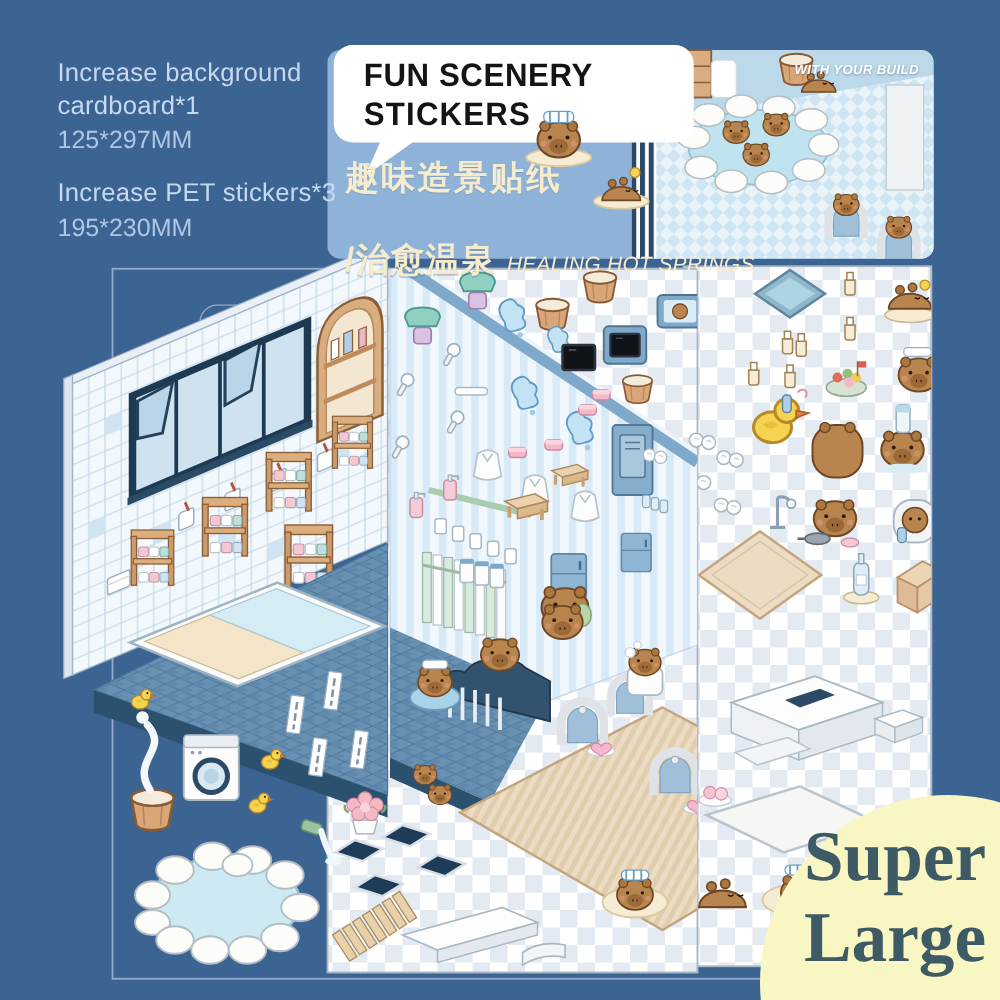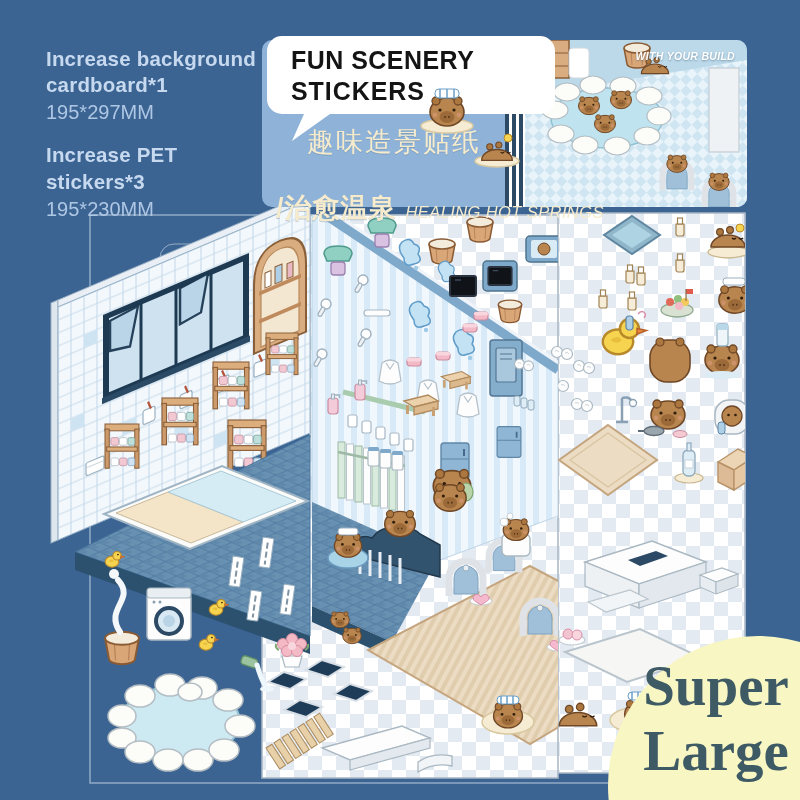--- a/index.html
+++ b/index.html
@@ -1,37 +1,37 @@
 <!DOCTYPE html>
 <html style="--bg: #3c6493; --card: #8fb3d8; --bubble: #ffffff; --title: #141414; --cream: #f6eccd; --info-title: #c6d9ef; --info-size: #aec7e4; --badge-bg: #f8f6c3; --badge-text: #3e5a64; --caption: #ffffff;"><head>
 <meta charset="utf-8">
 <style>
   html,body{margin:0;padding:0;}
   #stage{position:relative;width:800px;height:800px;overflow:hidden;
     background:var(--bg,#3c6493);font-family:"Liberation Sans",sans-serif;}
   .abs{position:absolute;}
   
   .info{left:46px;top:46px;width:225px;z-index:3;}
-  .info .t{font-size:20.5px;font-weight:700;color:var(--info-title,#c6d9ef);line-height:1.28;letter-spacing:.2px;}
+  .info .t{font-size:20.5px;font-weight:400;color:var(--info-title,#c6d9ef);line-height:1.28;letter-spacing:.2px;}
   .info .s{font-size:20px;font-weight:400;color:var(--info-size,#aec7e4);line-height:1.3;margin-top:1px;}
   .info .gap{height:17px;}
   
   .card{left:262px;top:40px;width:485px;height:167px;background:var(--card,#8fb3d8);
     border-radius:10px;overflow:hidden;z-index:2;}
   .scene{position:absolute;right:0;top:0;}
   .caption{left:575px;top:50px;width:160px;text-align:right;z-index:4;
     color:var(--caption,#fff);font-size:10.5px;font-weight:800;font-style:italic;
     line-height:1.3;letter-spacing:.3px;text-shadow:0 1px 2px rgba(40,70,100,.45);}
   .bubble{left:260px;top:33px;z-index:3;}
   .title1{left:291px;top:45px;font-size:26px;font-weight:900;color:var(--title,#141414);
     letter-spacing:.5px;z-index:4;transform:scaleX(.96);transform-origin:left;}
   .title2{left:291px;top:76px;font-size:26px;font-weight:900;color:var(--title,#141414);
     letter-spacing:1px;z-index:4;transform:scaleX(.96);transform-origin:left;}
-  .cn1{left:276px;top:124px;font-size:27px;font-weight:400;color:var(--cream,#f6eccd);
-    letter-spacing:2px;z-index:4;text-shadow:0 1px 0 rgba(90,120,150,.35);margin-left:31px;}
+  .cn1{left:276px;top:124px;font-size:27px;font-weight:700;color:var(--cream,#f6eccd);
+    letter-spacing:2px;z-index:4;text-shadow:0 1px 0 rgba(90,120,150,.35);}
   .cnrow{left:276px;top:158px;z-index:4;display:flex;align-items:flex-end;margin-top:32px;}
   .cn2{font-size:27px;font-weight:900;color:var(--cream,#f6eccd);letter-spacing:1px;
     text-shadow:0 1px 0 rgba(90,120,150,.35);}
   .en2{font-size:16.5px;font-weight:400;font-style:italic;color:var(--cream,#f6eccd);
     margin-left:9px;padding-bottom:4px;letter-spacing:.4px;}
   .capyicon{z-index:4;}
   
   .badge{left:608px;top:636px;width:300px;height:300px;border-radius:50%;
     background:var(--badge-bg,#f8f6c3);z-index:6;}
   .badge .txt{position:absolute;left:2px;top:18px;width:212px;text-align:center;
@@ -586,21 +586,21 @@
     <polygon points="350,760 430,738 430,748 350,770" fill="#e3e9ee" stroke="#aab8c2" stroke-width="1.2"></polygon>
   </g>
   <g>
     <path d="M418,762 q14,-10 34,-6 l0,10 q-18,-4 -34,6 z" fill="#f2f5f8" stroke="#aab8c2" stroke-width="1.3"></path>
   </g>
 </g>
 </svg>
 
 <div class="abs info">
   <div class="t">Increase background cardboard*1</div>
-  <div class="s">195*297MM</div>
+  <div class="s">125*297MM</div>
   <div class="gap"></div>
   <div class="t">Increase PET stickers*3</div>
   <div class="s">195*230MM</div>
 </div>
 
 <div class="abs card">
   <svg class="scene" width="242" height="167" viewBox="0 0 242 167">
     <defs>
       <pattern id="pat-minicheck" width="16" height="16" patternUnits="userSpaceOnUse" patternTransform="rotate(45)">
         <rect width="16" height="16" fill="#e9f4fa"></rect>

